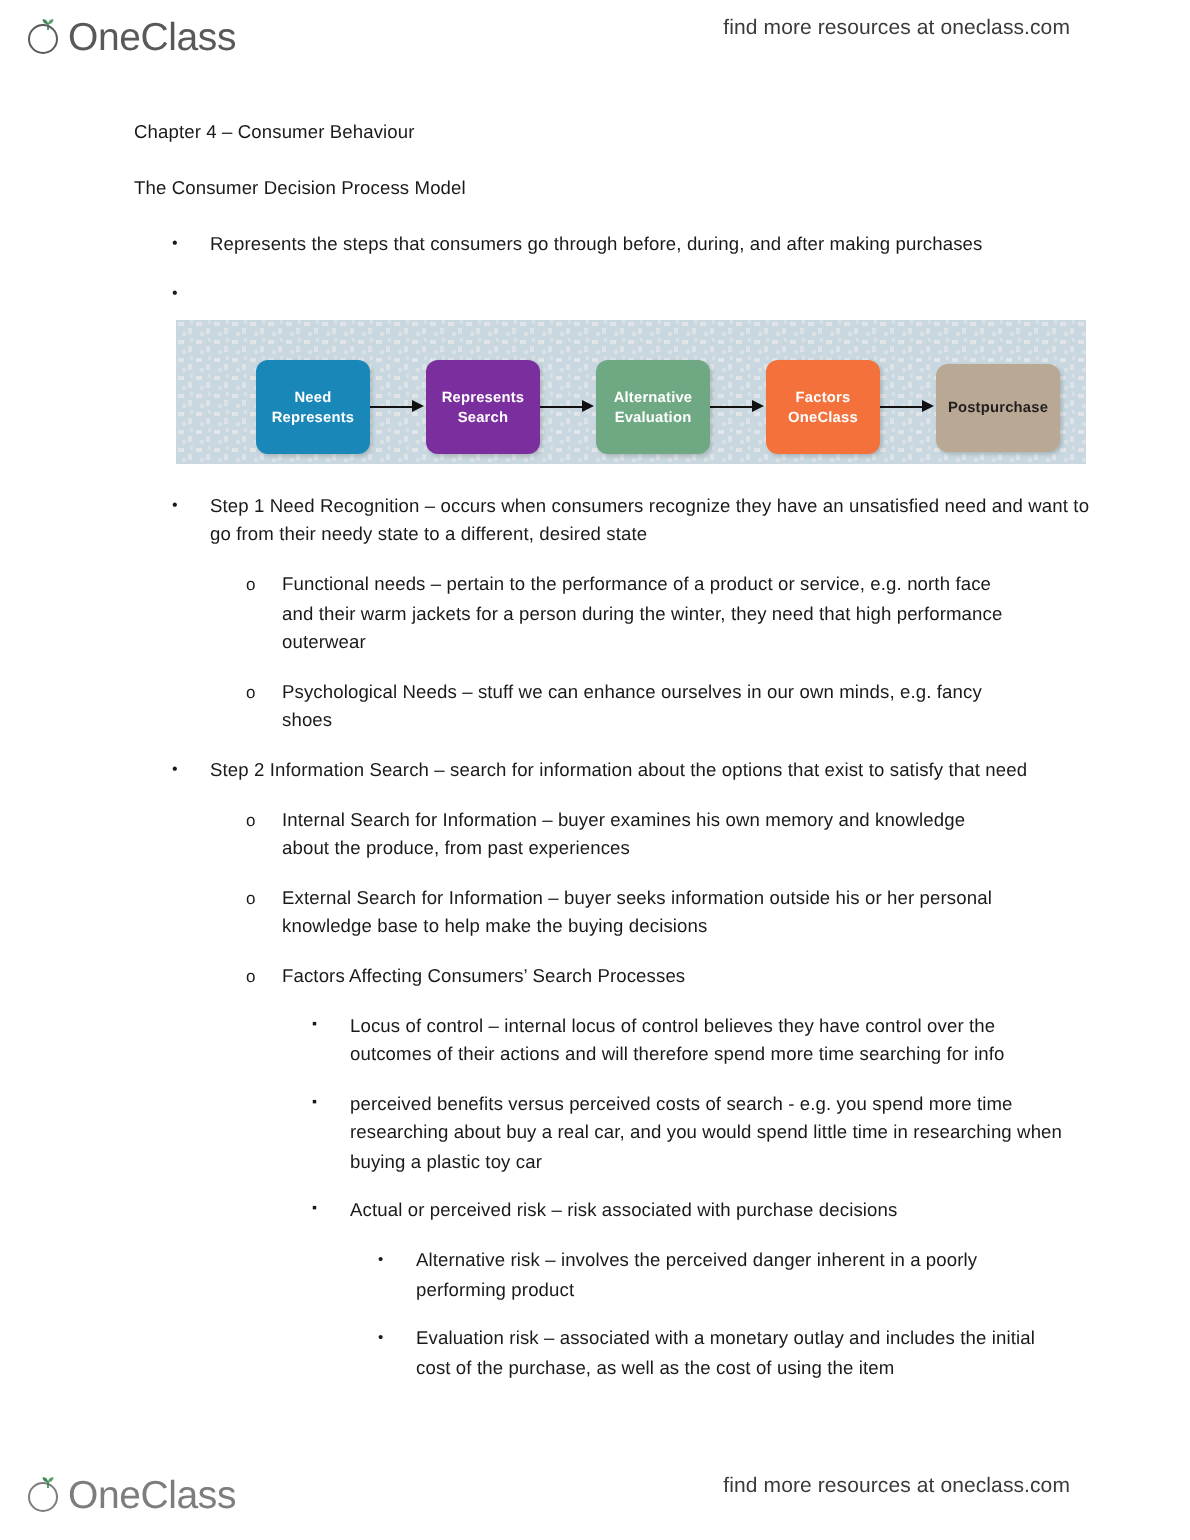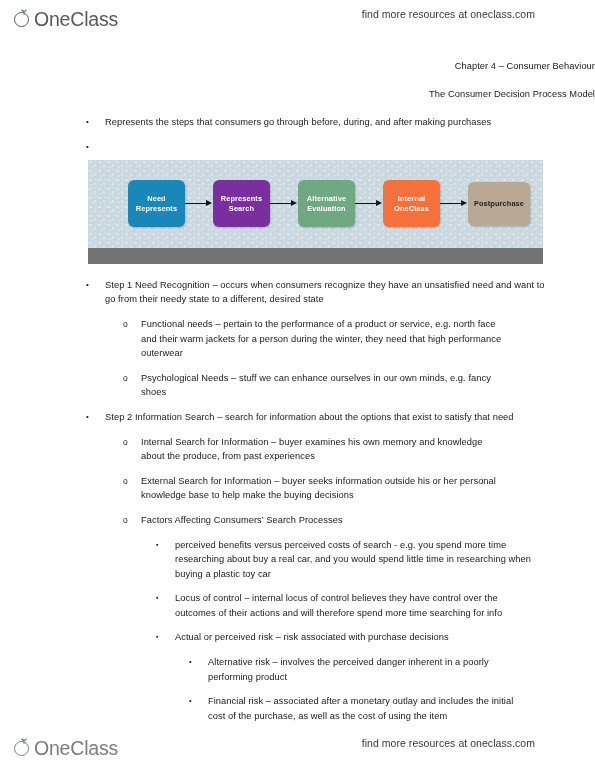--- a/index.html
+++ b/index.html
@@ -87,25 +87,24 @@
   }
   .para {
     font-size: 9.3px;
     line-height: 13.6px;
     color: #1a1a1a;
     letter-spacing: 0.06px;
     margin: 0;
     padding: 0;
   }
   .heading {
-    margin-left: 40px;
+    margin-left: 67px;
     margin-bottom: 14px;
     font-size: 9.3px;
     line-height: 13.6px;
-    text-align: right;
   }
 
   
   .bullet-row {
     position: relative;
     font-size: 9.3px;
     line-height: 14.6px;
     letter-spacing: 0.06px;
     color: #1a1a1a;
     margin-bottom: 10px;
@@ -133,21 +132,21 @@
   .lvl4 .marker { left: 189px; font-size: 7.5px; }
   .lvl4 .btext { margin-left: 208px; margin-right: 75px; }
 
   .empty-bullet { height: 14px; margin-bottom: 6px; }
 
   
   .diagram {
     position: relative;
     margin: 6px 0 14px 88px;
     width: 455px;
-    height: 104px;
+    height: 72px;
     background: #737373;
     overflow: hidden;
   }
   .diagram .texture {
     position: absolute;
     inset: 0;
     opacity: 0.85;
   }
   .flow {
     position: absolute;
@@ -282,21 +281,21 @@
         </span>
       </div>
 
       <div class="arrow">
           <span class="shaft"></span>
           <span class="head"></span>
         </div>
 
       <div class="node node-std" style="background:#f4713b">
         <span>
-          <span>Internal</span><br>
+          <span>Factors</span><br>
           <span>OneClass</span>
         </span>
       </div>
 
       <div class="arrow">
           <span class="shaft"></span>
           <span class="head"></span>
         </div>
 
       <div class="node node-last" style="background:#b8a894">
@@ -335,41 +334,41 @@
     <span class="btext">External Search for Information – buyer seeks information outside his or her personal knowledge base to help make the buying decisions</span>
   </div>
 
   <div class="bullet-row lvl2">
     <span class="marker">o</span>
     <span class="btext">Factors Affecting Consumers’ Search Processes</span>
   </div>
 
   <div class="bullet-row lvl3">
     <span class="marker">▪</span>
-    <span class="btext"> perceived benefits versus perceived costs of search - e.g. you spend more time researching about buy a real car, and you would spend little time in researching when buying a plastic toy car</span>
+    <span class="btext">Locus of control – internal locus of control believes they have control over the outcomes of their actions and will therefore spend more time searching for info</span>
   </div>
 
   <div class="bullet-row lvl3">
     <span class="marker">▪</span>
-    <span class="btext">Locus of control – internal locus of control believes they have control over the outcomes of their actions and will therefore spend more time searching for info</span>
+    <span class="btext"> perceived benefits versus perceived costs of search - e.g. you spend more time researching about buy a real car, and you would spend little time in researching when buying a plastic toy car</span>
   </div>
 
   <div class="bullet-row lvl3">
     <span class="marker">▪</span>
     <span class="btext">Actual or perceived risk – risk associated with purchase decisions</span>
   </div>
 
   <div class="bullet-row lvl4">
     <span class="marker">•</span>
     <span class="btext">Alternative risk – involves the perceived danger inherent in a poorly performing product</span>
   </div>
 
   <div class="bullet-row lvl4">
     <span class="marker">•</span>
-    <span class="btext">Financial risk – associated after a monetary outlay and includes the initial cost of the purchase, as well as the cost of using the item</span>
+    <span class="btext">Evaluation risk – associated with a monetary outlay and includes the initial cost of the purchase, as well as the cost of using the item</span>
   </div>
 
 </div>
 
 <div class="brand-bar footer">
   <div class="brand-logo">
     <span class="logo-mark">
       <span class="ring"></span>
       <svg class="sprout" viewBox="0 0 16 12" xmlns="http://www.w3.org/2000/svg" aria-hidden="true">
         <path d="M8 12 L8 5" stroke="#3c7a52" stroke-width="1.6" fill="none"></path>

